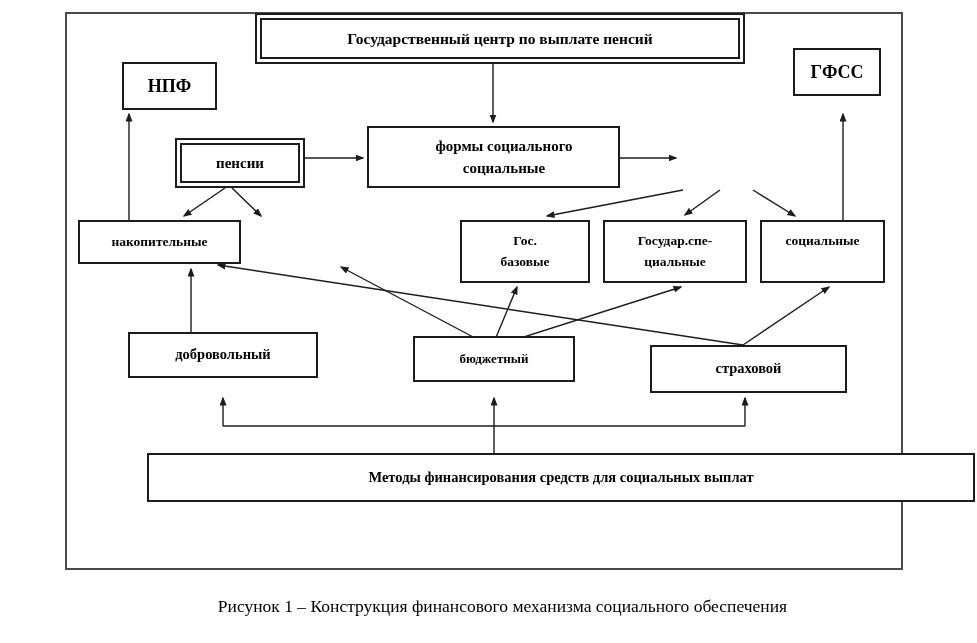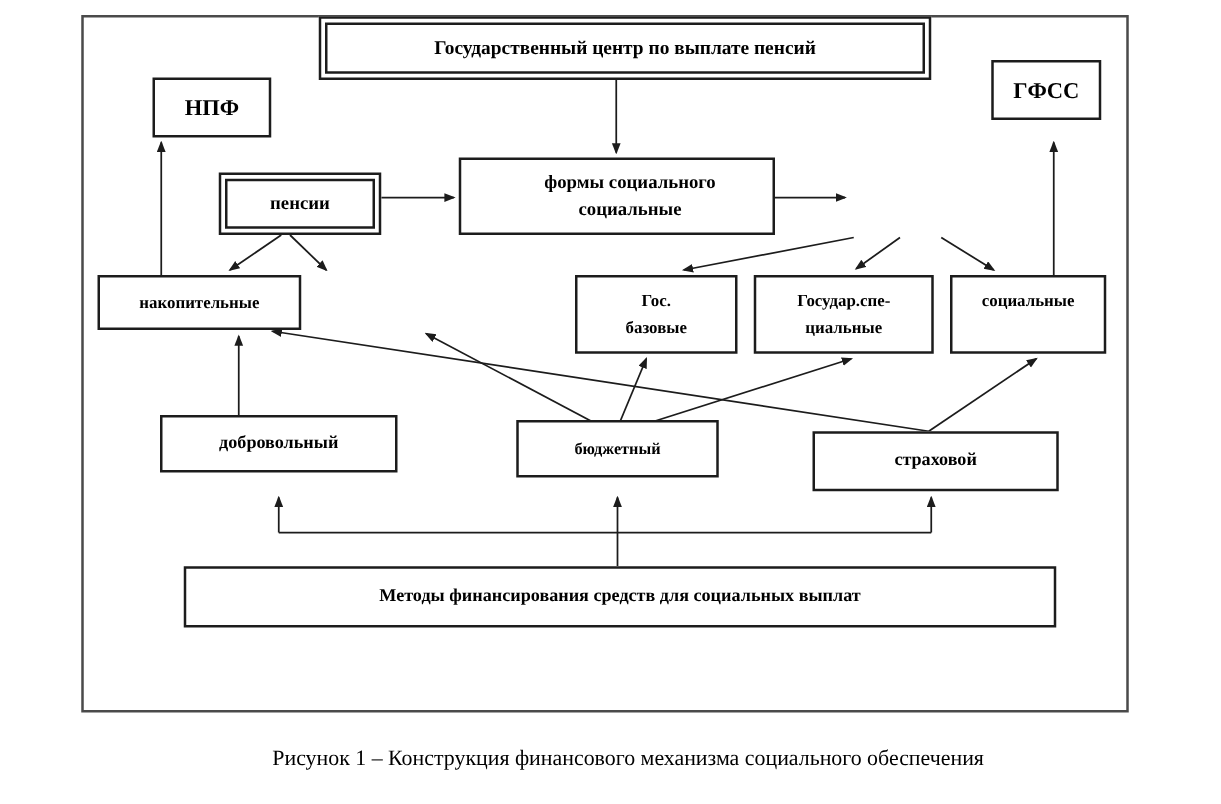--- a/index.html
+++ b/index.html
@@ -31,21 +31,21 @@
   .n-pensii { left:175px; top:138px; width:130px; height:50px; font-size:15px; }
   .n-posob  { left:680px; top:140px; width:108px; height:50px; font-size:15px; }
   .n-nakop  { left:78px;  top:220px; width:163px; height:44px; }
   .n-solid  { left:257px; top:220px; width:140px; height:45px; }
   .n-gosbaz { left:460px; top:220px; width:130px; height:63px; }
   .n-gosspc { left:603px; top:220px; width:144px; height:63px; }
   .n-social { left:760px; top:220px; width:125px; height:63px; justify-content:flex-start; padding-top:9px; }
   .n-dobro  { left:128px; top:332px; width:190px; height:46px; font-size:14.5px; }
   .n-byudz  { left:413px; top:336px; width:162px; height:46px; font-size:13px; }
   .n-strah  { left:650px; top:345px; width:197px; height:48px; font-size:14.5px; }
-  .n-metody { left:147px; top:453px; width:698px; height:49px; font-size:14.5px; }
+  .n-metody { left:147px; top:453px; width:828px; height:49px; font-size:14.5px; }
   .caption {
     position:absolute; left:0; right:0; top:596px; text-align:center;
     transform:translateX(14px); font-size:17.5px; color:#000;
     font-family:"Liberation Serif", serif;
   }
 </style>
 </head>
 <body>
 
 <div class="stage">

